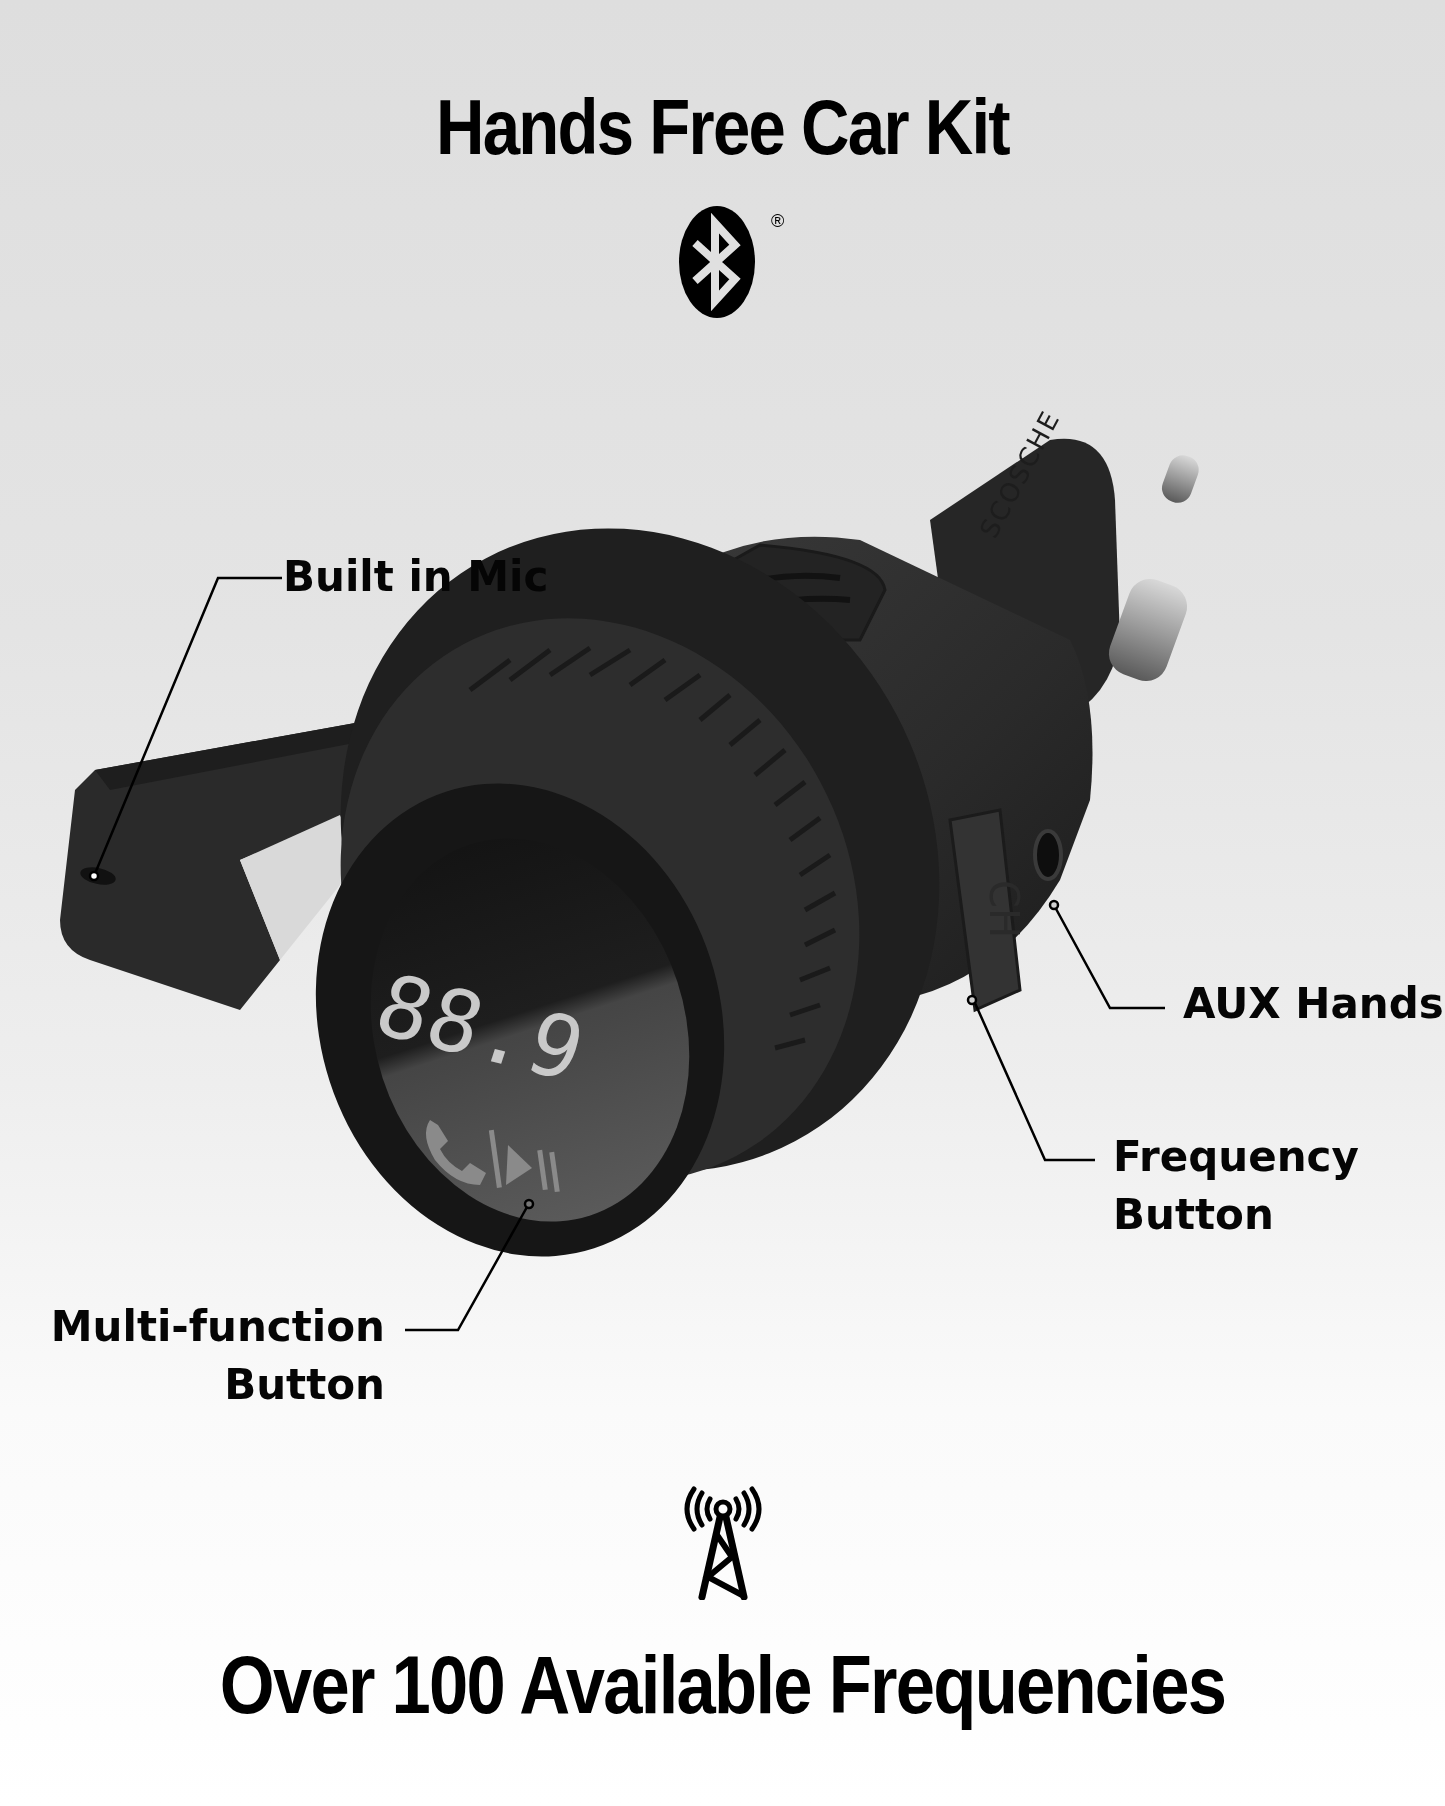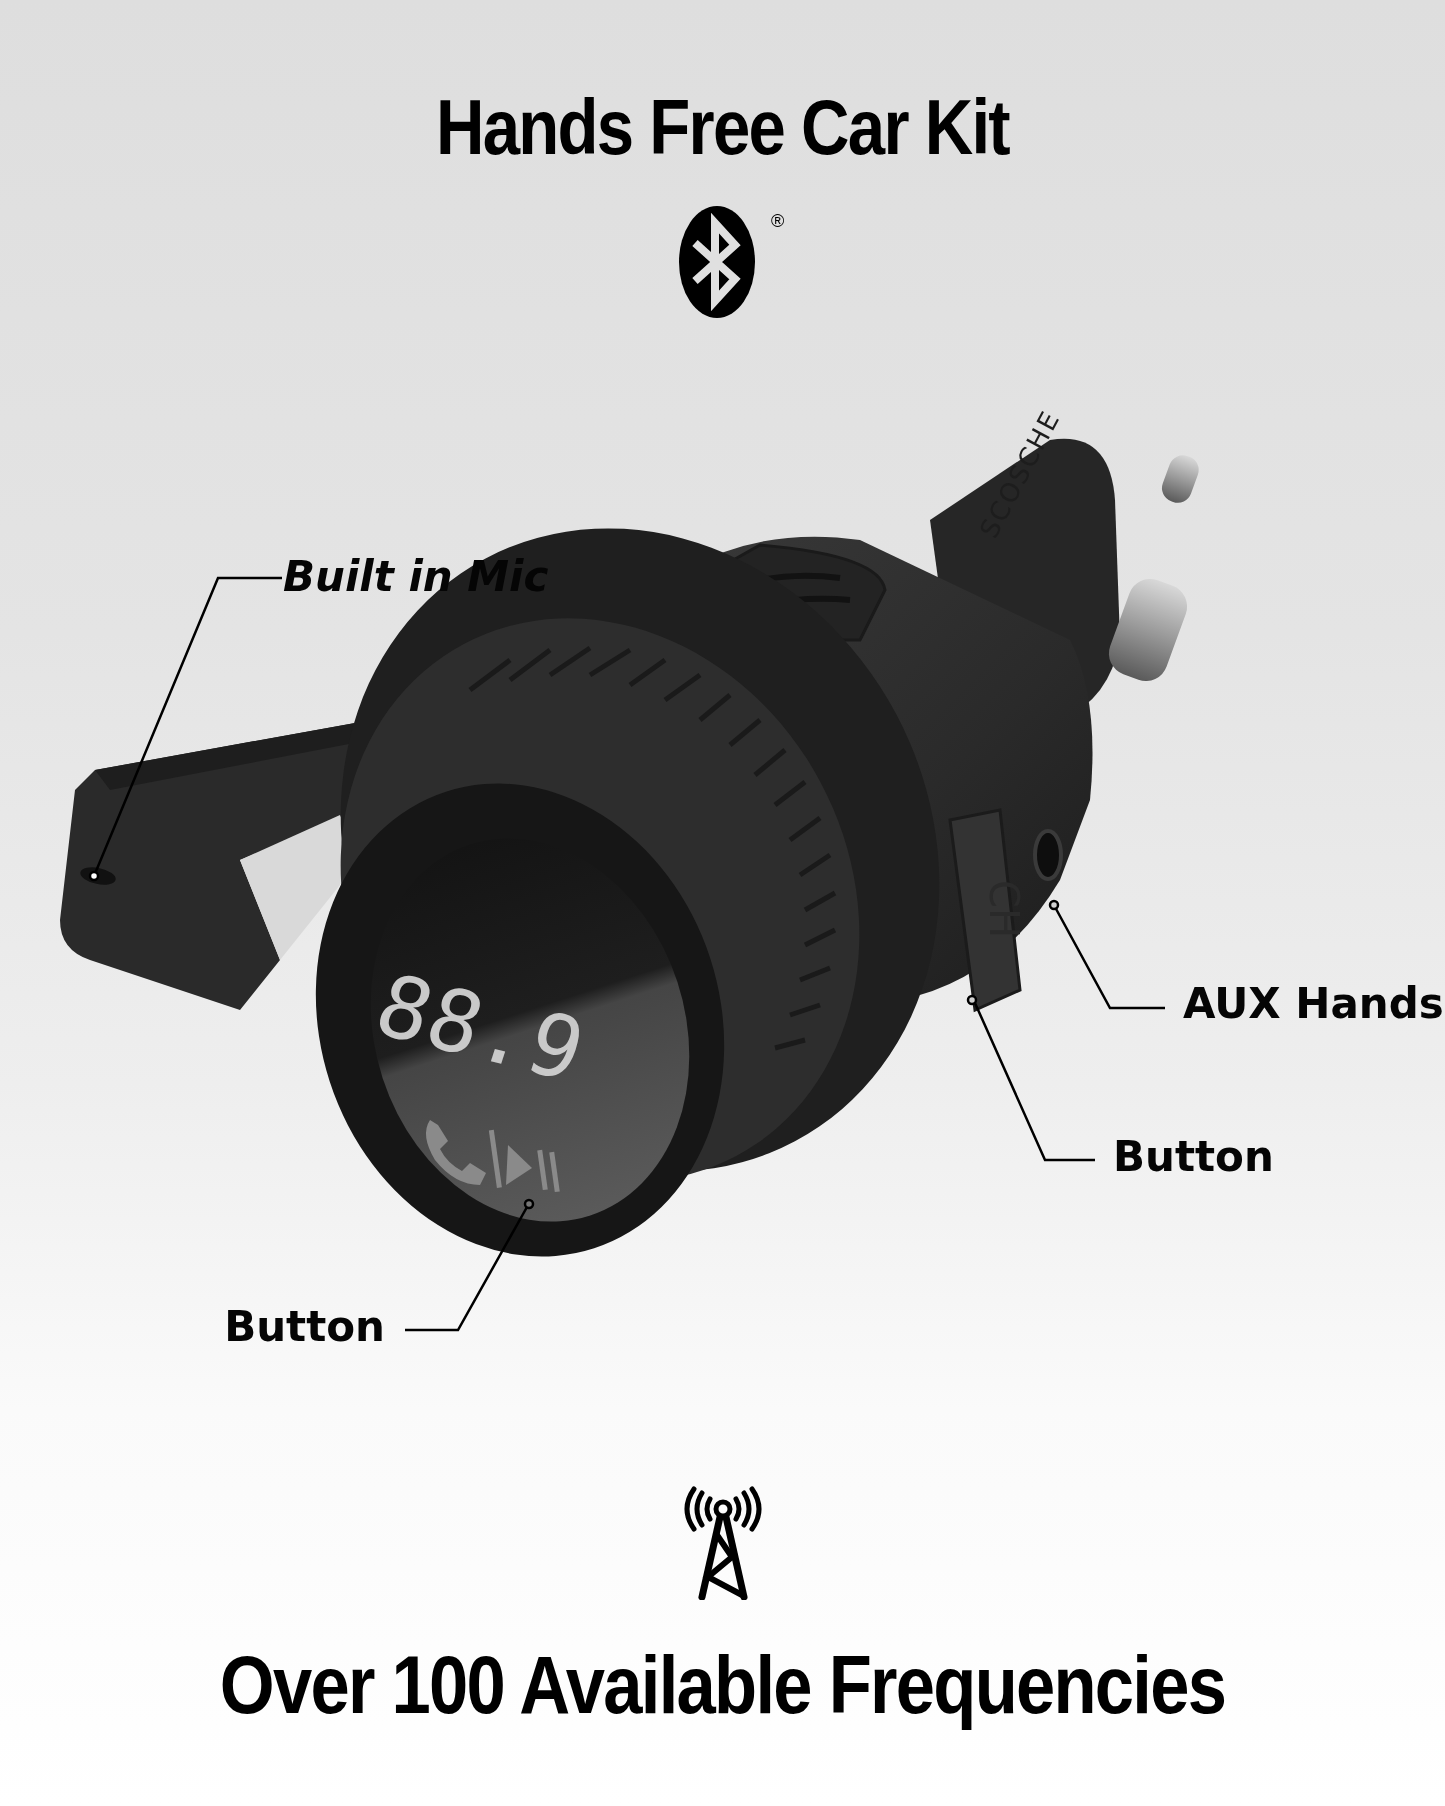--- a/index.html
+++ b/index.html
@@ -134,30 +134,32 @@
     <circle cx="94" cy="876" r="4" fill="#fff"></circle>
     <polyline points="1165,1008 1110,1008 1055,907"></polyline>
     <circle cx="1054" cy="905" r="4" fill="#d0d0d0"></circle>
     <polyline points="1095,1160 1045,1160 975,1003"></polyline>
     <circle cx="972" cy="1000" r="4" fill="#d0d0d0"></circle>
     <polyline points="405,1330 458,1330 527,1207"></polyline>
     <circle cx="529" cy="1204" r="4" fill="#777"></circle>
   </g>
 </svg>
 
-<div class="label" style="left:283px; top:548px;font-style:italic;">
+<div class="label" style="left:283px; top:548px;">
   <span>Built in Mic</span>
 </div>
 <div class="label" style="left:1183px; top:975px;">
   <span>AUX Hands</span>
 </div>
 <div class="label" style="left:1113px; top:1128px;">
+  <div>Frequency</div>
   <div>Button</div>
 </div>
 <div class="label" style="right:1060px; top:1298px; text-align:right;">
+  <div>Multi-function</div>
   <div>Button</div>
 </div>
 
 <svg class="tower" width="82" height="115" viewBox="0 0 82 115">
   <g fill="none" stroke="#000" stroke-width="5" stroke-linecap="round">
     <circle cx="41" cy="24" r="7"></circle>
     <path d="M28,14 q-6,10 0,20"></path>
     <path d="M20,8 q-10,16 0,32"></path>
     <path d="M12,4 q-14,20 0,40"></path>
     <path d="M54,14 q6,10 0,20"></path>

